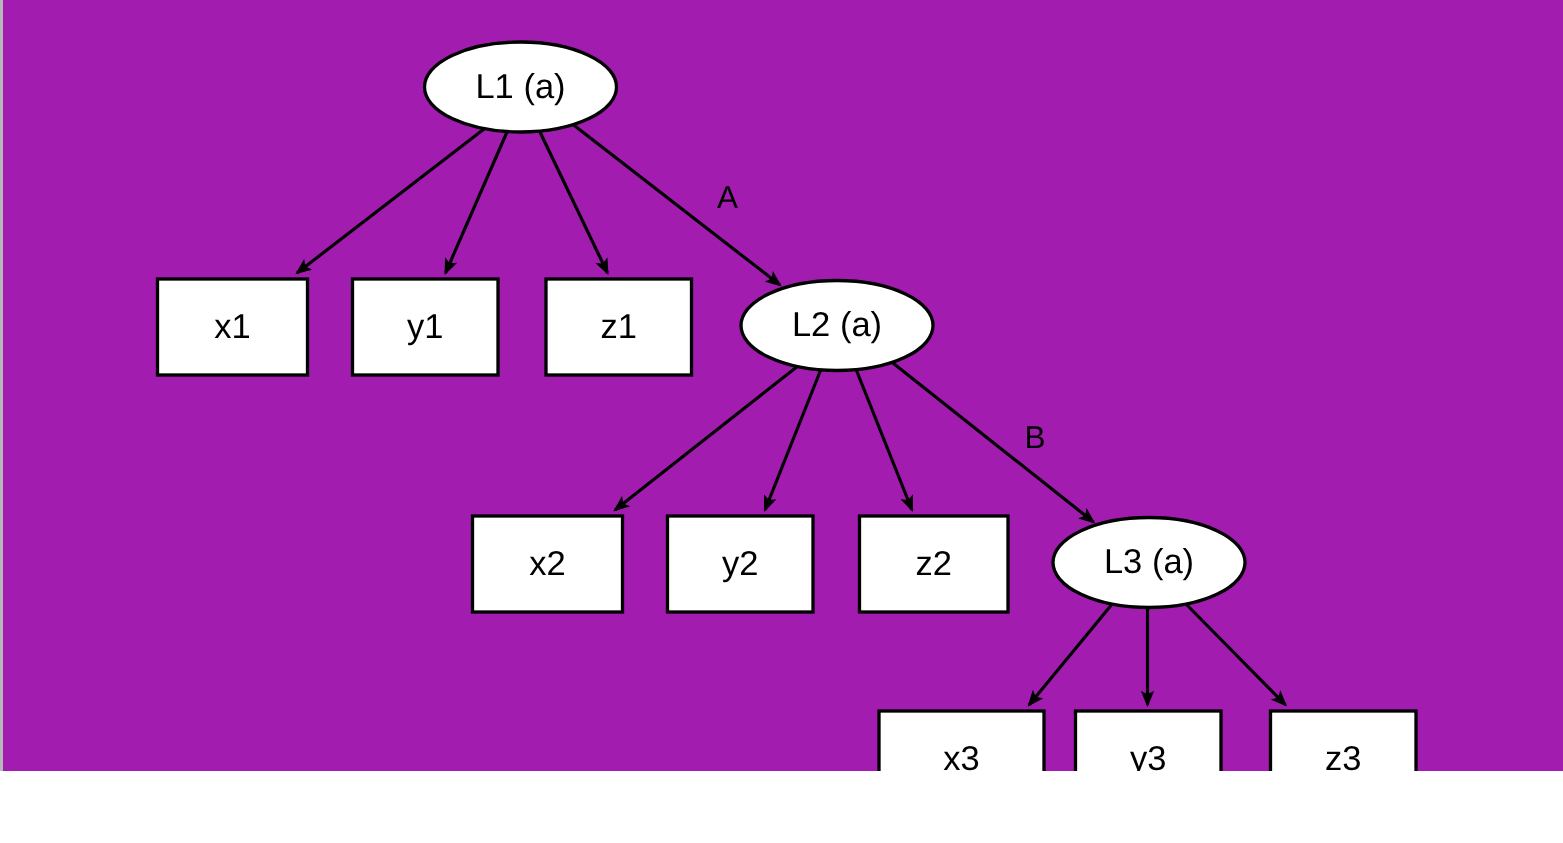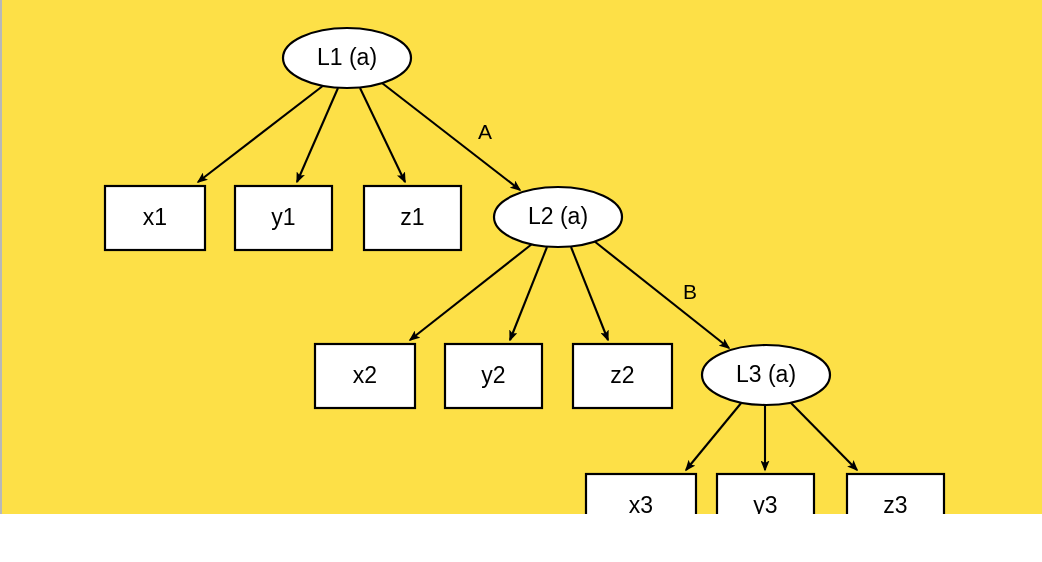--- a/index.html
+++ b/index.html
@@ -7,21 +7,21 @@
     padding: 0;
     background: #ffffff;
   }
   body {
     font-family: "Liberation Sans", sans-serif;
   }
   #canvas {
     position: relative;
     width: 1042px;
     height: 514px;
-    background: #fde047;
+    background: #a21caf;
     border-left: 2px solid #b8b8b8;
     box-sizing: border-box;
     overflow: hidden;
   }
   #graph-svg {
     position: absolute;
     top: 0;
     left: 0;
     width: 1042px;
     height: 562px;

